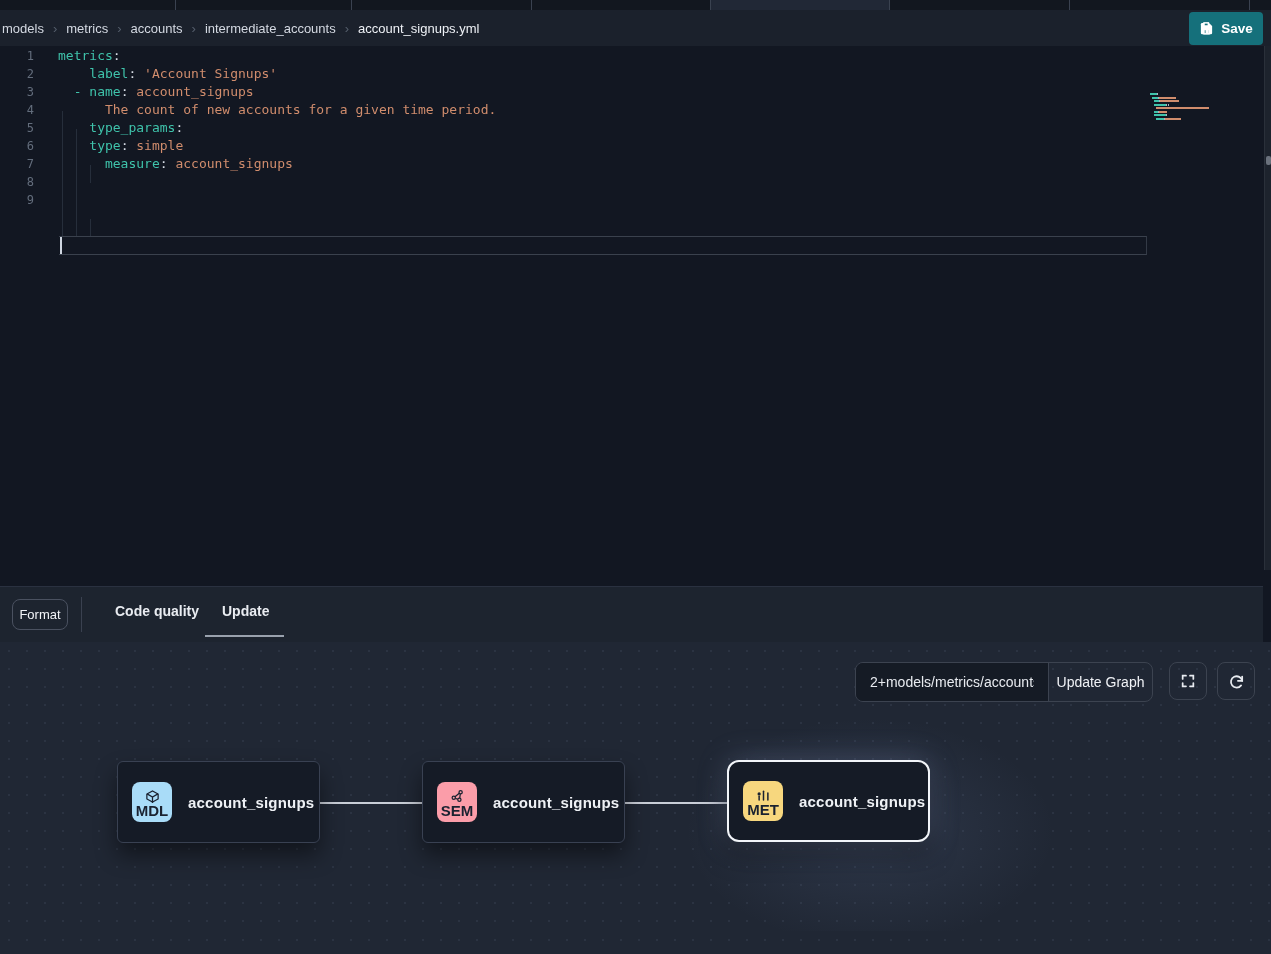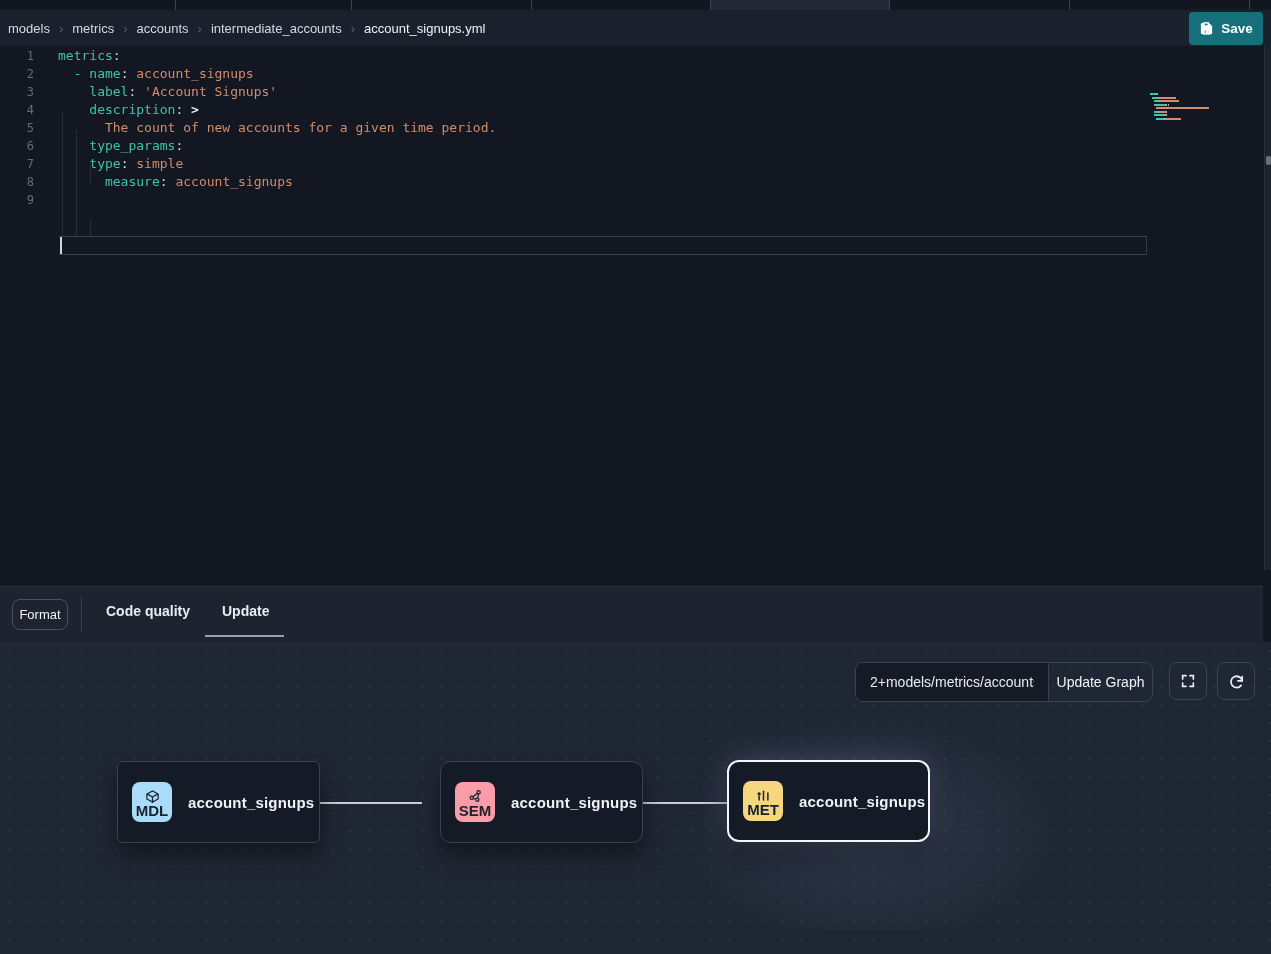--- a/index.html
+++ b/index.html
@@ -7,21 +7,21 @@
   .screen { position:relative; width:1271px; height:954px; overflow:hidden; background:#121722; }
 
   
   .top-strip { position:absolute; left:0; top:0; width:1271px; height:10px; background:#11161f; display:flex; }
   .top-strip .seg { height:10px; background:#12171f; border-right:1px solid #3a4250; }
   .top-strip .seg.active { background:#212836; }
   .top-strip .seg:last-child { border-right:none; }
 
   
   .crumb-bar { position:absolute; left:0; top:10px; width:1271px; height:36px; background:#1b212c;
-               display:flex; align-items:center; padding:0 8px 0 8px; }
+               display:flex; align-items:center; padding:0 8px 0 2px; }
   .crumbs { display:flex; align-items:center; gap:9px; flex:1; }
   .crumb { color:#d4d9e2; font-size:13px; }
   .crumb:last-child { color:#eef1f6; }
   .crumb-sep { color:#555e6c; font-size:13px; }
   .save-btn { position:absolute; right:8px; top:2px; width:74px; height:33px; background:#15707b; border:none;
               border-radius:4px; color:#ffffff; font-size:13.5px; font-weight:bold; display:flex;
               align-items:center; justify-content:center; gap:7px; cursor:pointer; font-family:"Liberation Sans",sans-serif; }
 
   
   .editor { position:absolute; left:0; top:46px; width:1271px; height:524px; background:#121722;
@@ -46,21 +46,21 @@
 
   
   .panel { position:absolute; left:0; top:570px; width:1263px; height:384px; background:#1d242f; border-top:1px solid #2a3140;margin-top:16px; }
   .tabrow { position:absolute; left:0; top:0; width:1271px; height:55px; }
   .format-btn { position:absolute; left:12px; top:12px; width:56px; height:31px; background:transparent;
                 border:1px solid #4a5160; border-radius:8px; color:#f2f4f8; font-size:13px;
                 cursor:pointer; font-family:"Liberation Sans",sans-serif; }
   .tab-divider { position:absolute; left:81px; top:10px; width:1px; height:35px; background:#3a4150; }
   .ptab { position:absolute; top:0; height:48px; display:flex; align-items:center; color:#e9ecf1;
           font-size:14px; font-weight:bold; cursor:pointer; }
-  .ptab.codequality { left:106px; }
+  .ptab.codequality { left:115px; }
   .ptab.lineage { left:222px; }
   .tab-underline { position:absolute; left:205px; top:48px; width:79px; height:2px; background:#99a1ad; }
 
   
   .canvas { position:absolute; left:0; top:55px; width:1271px; height:289px; background-color:#202734;
             background-image:radial-gradient(circle, #2b3342 1px, transparent 1.2px); background-size:18px 18px; }
   .canvas-ext { position:absolute; left:0; top:344px; width:1271px; height:30px; background-color:#202734;
             background-image:radial-gradient(circle, #2b3342 1px, transparent 1.2px); background-size:18px 18px; }
   .footer-strip { position:absolute; left:0; top:374px; width:1271px; height:10px; background:#161b25; }
 
@@ -79,21 +79,21 @@
           background:radial-gradient(ellipse at center, rgba(130,155,205,0.14), transparent 62%); }
 
   .edge { position:absolute; height:1.5px; background:#c9ced7; top:160px; }
   .edge.e1 { left:320px; width:102px; }
   .edge.e2 { left:625px; width:102px; }
 
   .node { position:absolute; top:119px; width:203px; height:82px; background:#151b26; border:1px solid #394152;
           border-radius:6px; display:flex; align-items:center; padding:0 14px; gap:16px; cursor:pointer;
           box-shadow:0 12px 22px rgba(0,0,0,0.45); }
   .node.n-mdl { left:117px; }
-  .node.n-sem { left:440px;border-radius:11px; }
+  .node.n-sem { left:422px; }
   .node.n-met { left:727px; top:118px; border:2px solid #f2f5f9; border-radius:12px;
                 box-shadow:0 0 30px rgba(150,170,215,0.28), 0 12px 24px rgba(0,0,0,0.5); }
   .badge { width:40px; height:40px; border-radius:8px; display:flex; flex-direction:column; align-items:center;
            justify-content:center; gap:1px; flex-shrink:0; }
   .badge .btxt { font-size:15px; font-weight:bold; color:#1a2230; line-height:11px; }
   .node .nlabel { color:#eef1f5; font-size:15px; font-weight:bold; letter-spacing:0.2px; }
 </style>
 </head>
 <body>
 
@@ -144,23 +144,22 @@
         <div class="ln">7</div>
         <div class="ln">8</div>
         <div class="ln">9</div>
       </div>
     <div class="guide" style="left:62px; top:65px; height:126px;"></div>
     <div class="guide" style="left:76px; top:83px; height:108px;"></div>
     <div class="guide" style="left:90px; top:119px; height:18px;"></div>
     <div class="guide" style="left:90px; top:173px; height:18px;"></div>
     <div class="code" id="code-lines">
         <div class="cl"><span class="k">metrics</span><span class="p">:</span></div>
+        <div class="cl"><span class="p">    </span><span class="k">label</span><span class="p">:</span><span class="v"> 'Account Signups'</span></div>
         <div class="cl"><span class="p">  </span><span class="k">- </span><span class="k">name</span><span class="p">:</span><span class="v"> account_signups</span></div>
-        <div class="cl"><span class="p">    </span><span class="k">label</span><span class="p">:</span><span class="v"> 'Account Signups'</span></div>
-        <div class="cl"><span class="p">    </span><span class="k">description</span><span class="p">:</span><span class="p"> </span><span class="b">&gt;</span></div>
         <div class="cl"><span class="p">      </span><span class="v">The count of new accounts for a given time period.</span></div>
         <div class="cl"><span class="p">    </span><span class="k">type_params</span><span class="p">:</span></div>
         <div class="cl"><span class="p">    </span><span class="k">type</span><span class="p">:</span><span class="v"> simple</span></div>
         <div class="cl"><span class="p">      </span><span class="k">measure</span><span class="p">:</span><span class="v"> account_signups</span></div>
         <div class="cl"></div>
       </div>
     <div class="cur-line"></div>
     <div class="cursor"></div>
     <div class="minimap" id="minimap">
         <div class="mm-row" style="top: 47px; left: 2px;">

